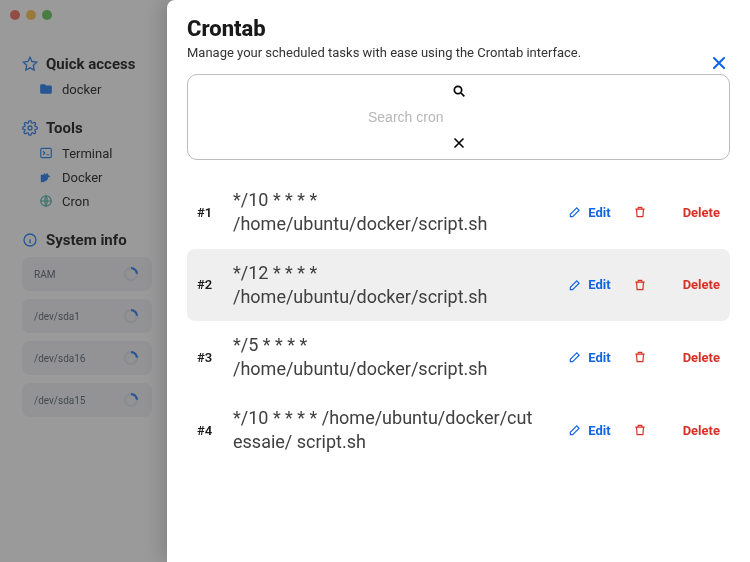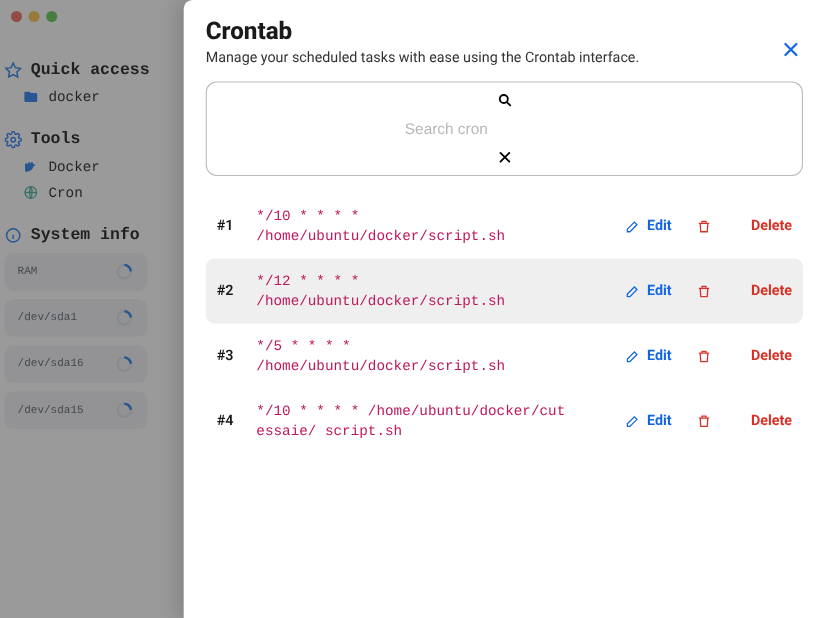--- a/index.html
+++ b/index.html
@@ -4,46 +4,46 @@
 <style>
   * { box-sizing: border-box; margin: 0; padding: 0; }
   html, body { width: 750px; height: 562px; overflow: hidden; font-family: -apple-system, "Segoe UI", Roboto, Helvetica, Arial, sans-serif; font-size: 14px; color: #1a1a1a; }
   .app { position: relative; width: 750px; height: 562px; background: #f7f7f7; }
   .window-dots { position: absolute; top: 10px; left: 10px; display: flex; gap: 6px; }
   .dot { width: 10px; height: 10px; border-radius: 50%; }
   .dot.red { background: #ec6a5e; }
   .dot.yellow { background: #f4be4f; }
   .dot.green { background: #61c454; }
 
-  .sidebar { position: absolute; left: 4px; top: 55px; width: 140px; font-family: Liberation Mono, monospace; }
+  .sidebar { position: absolute; left: 22px; top: 55px; width: 140px; }
   .section { margin-bottom: 22px; }
   .section-head { display: flex; align-items: center; gap: 8px; font-weight: 700; font-size: 15px; margin-bottom: 8px; cursor: pointer; }
   .section-items { padding-left: 16px; display: flex; flex-direction: column; gap: 8px; }
   .section-item { display: flex; align-items: flex-end; gap: 8px; font-size: 13px; color: #222; cursor: pointer; }
   .ico { width: 16px; height: 16px; display: inline-flex; align-items: center; justify-content: center; flex-shrink: 0; }
 
   .sys-card { background: rgba(200,200,210,0.25); border-radius: 8px; padding: 8px 12px; margin-bottom: 8px; display: flex; align-items: center; justify-content: space-between; font-size: 10px; color: #5b6671; width: 130px; }
   .ring { width: 18px; height: 18px; }
 
   .overlay { position: absolute; inset: 0; background: rgba(40,40,40,0.45); }
   .panel { position: absolute; top: 0; bottom: 0; right: 0; width: 583px; background: #fff; border-top-left-radius: 8px; box-shadow: -6px 0 18px rgba(0,0,0,0.15); padding: 16px 20px; }
-  .panel-head { display: flex; align-items: center; justify-content: space-between; }
+  .panel-head { display: flex; align-items: flex-end; justify-content: space-between; }
   .panel-title { font-size: 22px; font-weight: 800; margin-bottom: 4px; }
   .panel-sub { font-size: 13px; color: #333; margin-bottom: 14px; }
   .close-x { width: 22px; height: 22px; display: flex; align-items: center; justify-content: center; cursor: pointer; }
 
   .search-wrap { border: 1px solid #bcbcbc; border-radius: 10px; padding: 8px 12px; display: flex; align-items: center; gap: 10px; margin-bottom: 16px; flex-direction: column; }
   .search-in { flex: 1; border: none; outline: none; font-size: 14px; color: #333; background: transparent; }
   .search-in::placeholder { color: #b7b7b7; }
 
   .rows { display: flex; flex-direction: column; }
   .row { display: flex; align-items: center; padding: 12px 10px; border-radius: 8px; gap: 14px; }
   .row.hover { background: #efefef; }
   .row-idx { width: 22px; font-weight: 600; font-size: 13px; color: #1a1a1a; }
-  .row-cmd { flex: 1; font-size: 13px; color: #be185d; line-height: 1.35; word-break: break-word; padding-right: 4px; font-family: Liberation Mono, monospace; }
+  .row-cmd { flex: 1; font-size: 18px; color: #404040; line-height: 1.35; word-break: break-word; padding-right: 4px; }
   .act { display: flex; align-items: center; gap: 6px; font-size: 13px; cursor: pointer; font-weight: bold; }
   .act.edit { color: #1266e3; margin-right: 8px; }
   .act.del  { color: #d93025; gap: 36px; }
 </style>
 </head>
 <body>
 
 <div class="app">
 
   <div class="window-dots">
@@ -79,20 +79,29 @@
       <div class="section-head">
         <span class="ico">
           <svg viewBox="0 0 24 24" width="16" height="16" fill="none" stroke="#2b7de9" stroke-width="2">
               <circle cx="12" cy="12" r="3"></circle>
               <path d="M19.4 15a1.7 1.7 0 0 0 .34 1.87l.06.06a2 2 0 1 1-2.83 2.83l-.06-.06A1.7 1.7 0 0 0 15 19.4a1.7 1.7 0 0 0-1 1.55V21a2 2 0 0 1-4 0v-.09A1.7 1.7 0 0 0 9 19.4a1.7 1.7 0 0 0-1.87.34l-.6.06a2 2 0 1 1-2.83-2.83l.06-.06A1.7 1.7 0 0 0 4.6 15a1.7 1.7 0 0 0-1.55-1H3a2 2 0 0 1 0-4h.09A1.7 1.7 0 0 0 4.6 9a1.7 1.7 0 0 0-.34-1.87l-.06-.06a2 2 0 1 1 2.83-2.83l.06.06A1.7 1.7 0 0 0 9 4.6a1.7 1.7 0 0 0 1-1.55V3a2 2 0 0 1 4 0v.09c0 .66.39 1.26 1 1.51.61.25 1.32.11 1.87-.34l.06-.06a2 2 0 1 1 2.83 2.83l-.06.06c-.45.55-.59 1.26-.34 1.87.25.61.85 1 1.51 1H21a2 2 0 0 1 0 4h-.09c-.66 0-1.26.39-1.51 1z"></path>
             </svg>
         </span>
         <span>Tools</span>
       </div>
       <div class="section-items">
+        <div class="section-item">
+          <span class="ico">
+            <svg viewBox="0 0 24 24" width="14" height="14" fill="none" stroke="#2b7de9" stroke-width="2">
+                <rect x="3" y="4" width="18" height="16" rx="2"></rect>
+                <path d="M7 9l3 3-3 3M13 15h4"></path>
+              </svg>
+          </span>
+          <span>Terminal</span>
+        </div>
         <div class="section-item">
           <span class="ico">
             <svg viewBox="0 0 24 24" width="14" height="14" fill="#2b7de9">
                 <path d="M4 13h3v-3H4v3zm4 0h3v-3H8v3zm4 0h3v-3h-3v3zm-4-4h3V6H8v3zm4 0h3V6h-3v3zM4 21c7 0 12-4 12-9h3c0-2-2-3-3-3 0-2-2-2-3-1H3v4c0 5 0 9 1 9z"></path>
               </svg>
           </span>
           <span>Docker</span>
         </div>
         <div class="section-item">
           <span class="ico">

